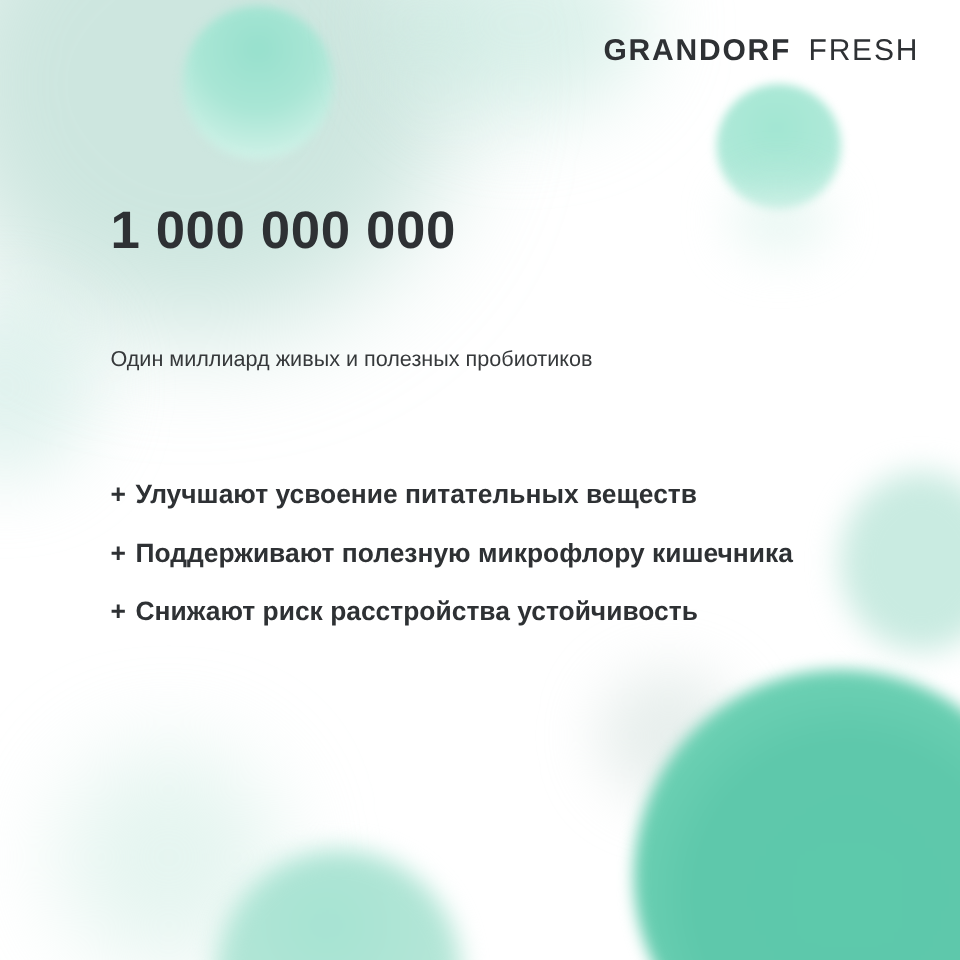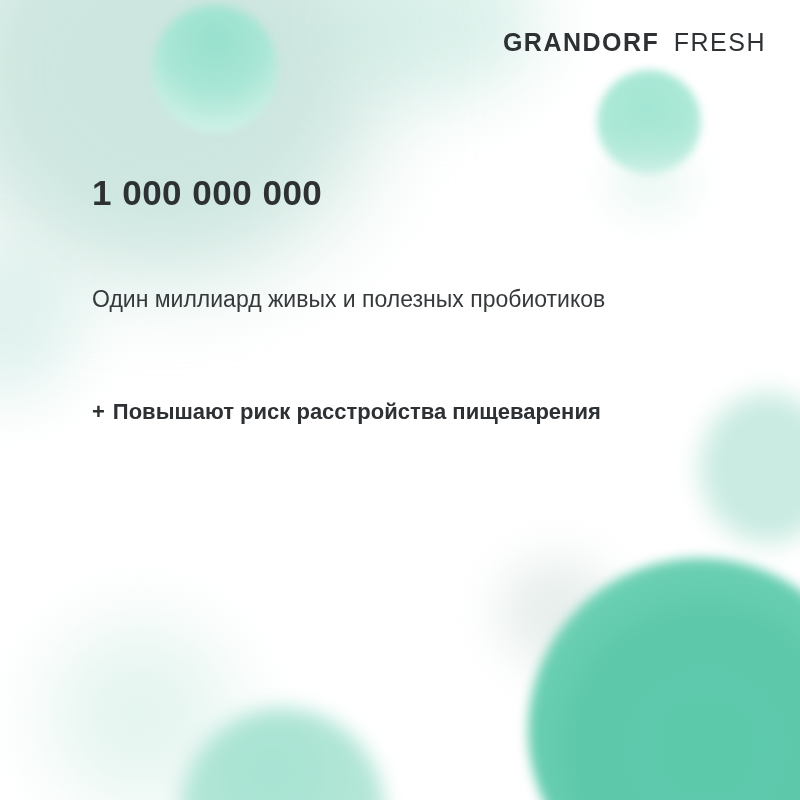--- a/index.html
+++ b/index.html
@@ -32,29 +32,29 @@
     top: 28px; right: 34px;
     font-size: 25px; letter-spacing: 1.5px;
     color: var(--text_dark, #2e3134);
     white-space: nowrap;
   }
   .logo .primary { font-weight: 700; }
   .logo .secondary { font-weight: 400; margin-left: 6px; }
 
   .headline {
     left: 92px; top: 169px;
-    font-size: 35px; line-height: 47px; font-weight: 700;
+    font-size: 44px; line-height: 47px; font-weight: 700;
     letter-spacing: 0.5px;
     color: var(--text_dark, #2e3134);
   }
   .headline span { display: block; }
 
   .description {
     left: 92px; top: 282px;
-    font-size: 23px; line-height: 35px; font-weight: 400;
+    font-size: 18px; line-height: 35px; font-weight: 400;
     color: var(--text_body, #36393b);
   }
   .description span { display: block; }
 
   .benefits {
     left: 92px; top: 400px;
     list-style: none;
   }
   .benefit {
     font-size: 22px; line-height: 23px; font-weight: 700;
@@ -89,17 +89,23 @@
   <h1 class="layer headline">
     <span>1 000 000 000</span>
   </h1>
 
   <p class="layer description">
     <span>Один миллиард живых и полезных пробиотиков</span>
   </p>
 
   <ul class="layer benefits">
     <li class="benefit">
-      <span class="marker">+</span><span class="text">Повышают риск расстройства пищеварения</span>
+      <span class="marker">+</span><span class="text">Улучшают усвоение питательных веществ</span>
+    </li>
+    <li class="benefit">
+      <span class="marker">+</span><span class="text">Поддерживают полезную микрофлору кишечника</span>
+    </li>
+    <li class="benefit">
+      <span class="marker">+</span><span class="text">Снижают риск расстройства устойчивость</span>
     </li>
   </ul>
 
 </div>
 
 </body></html>

